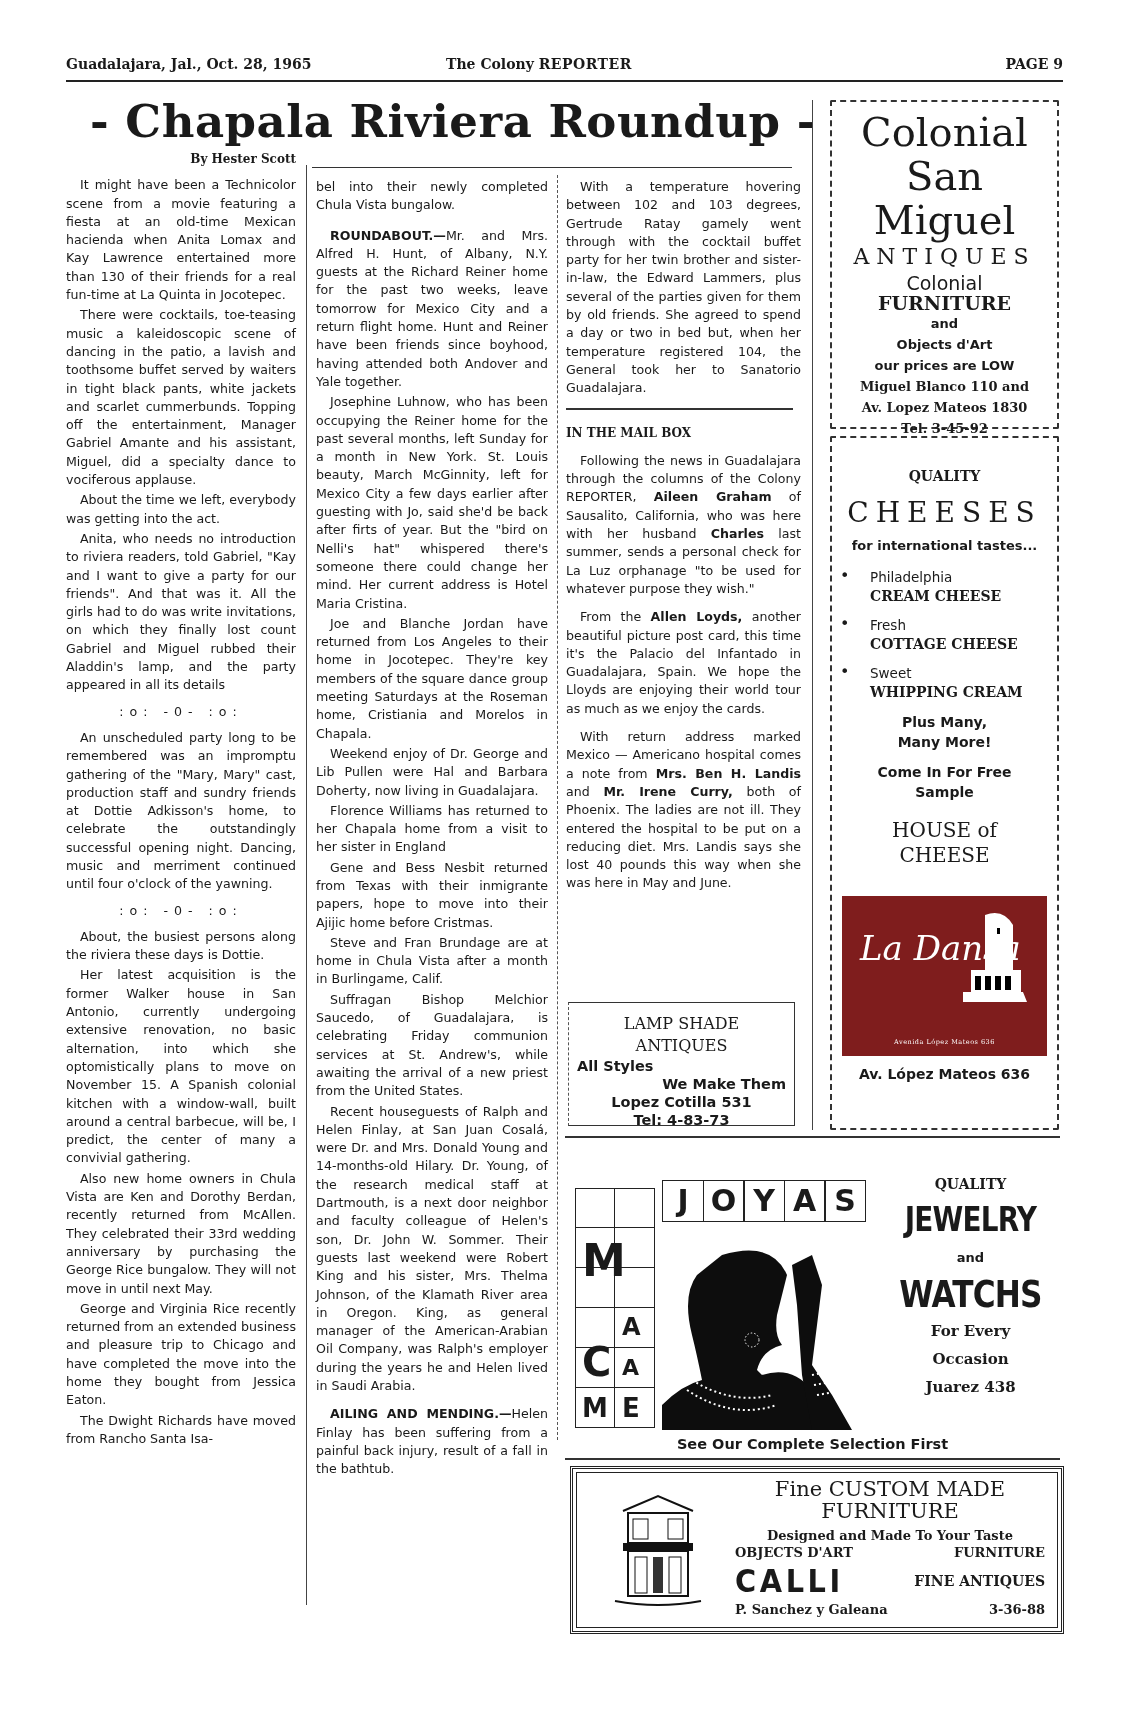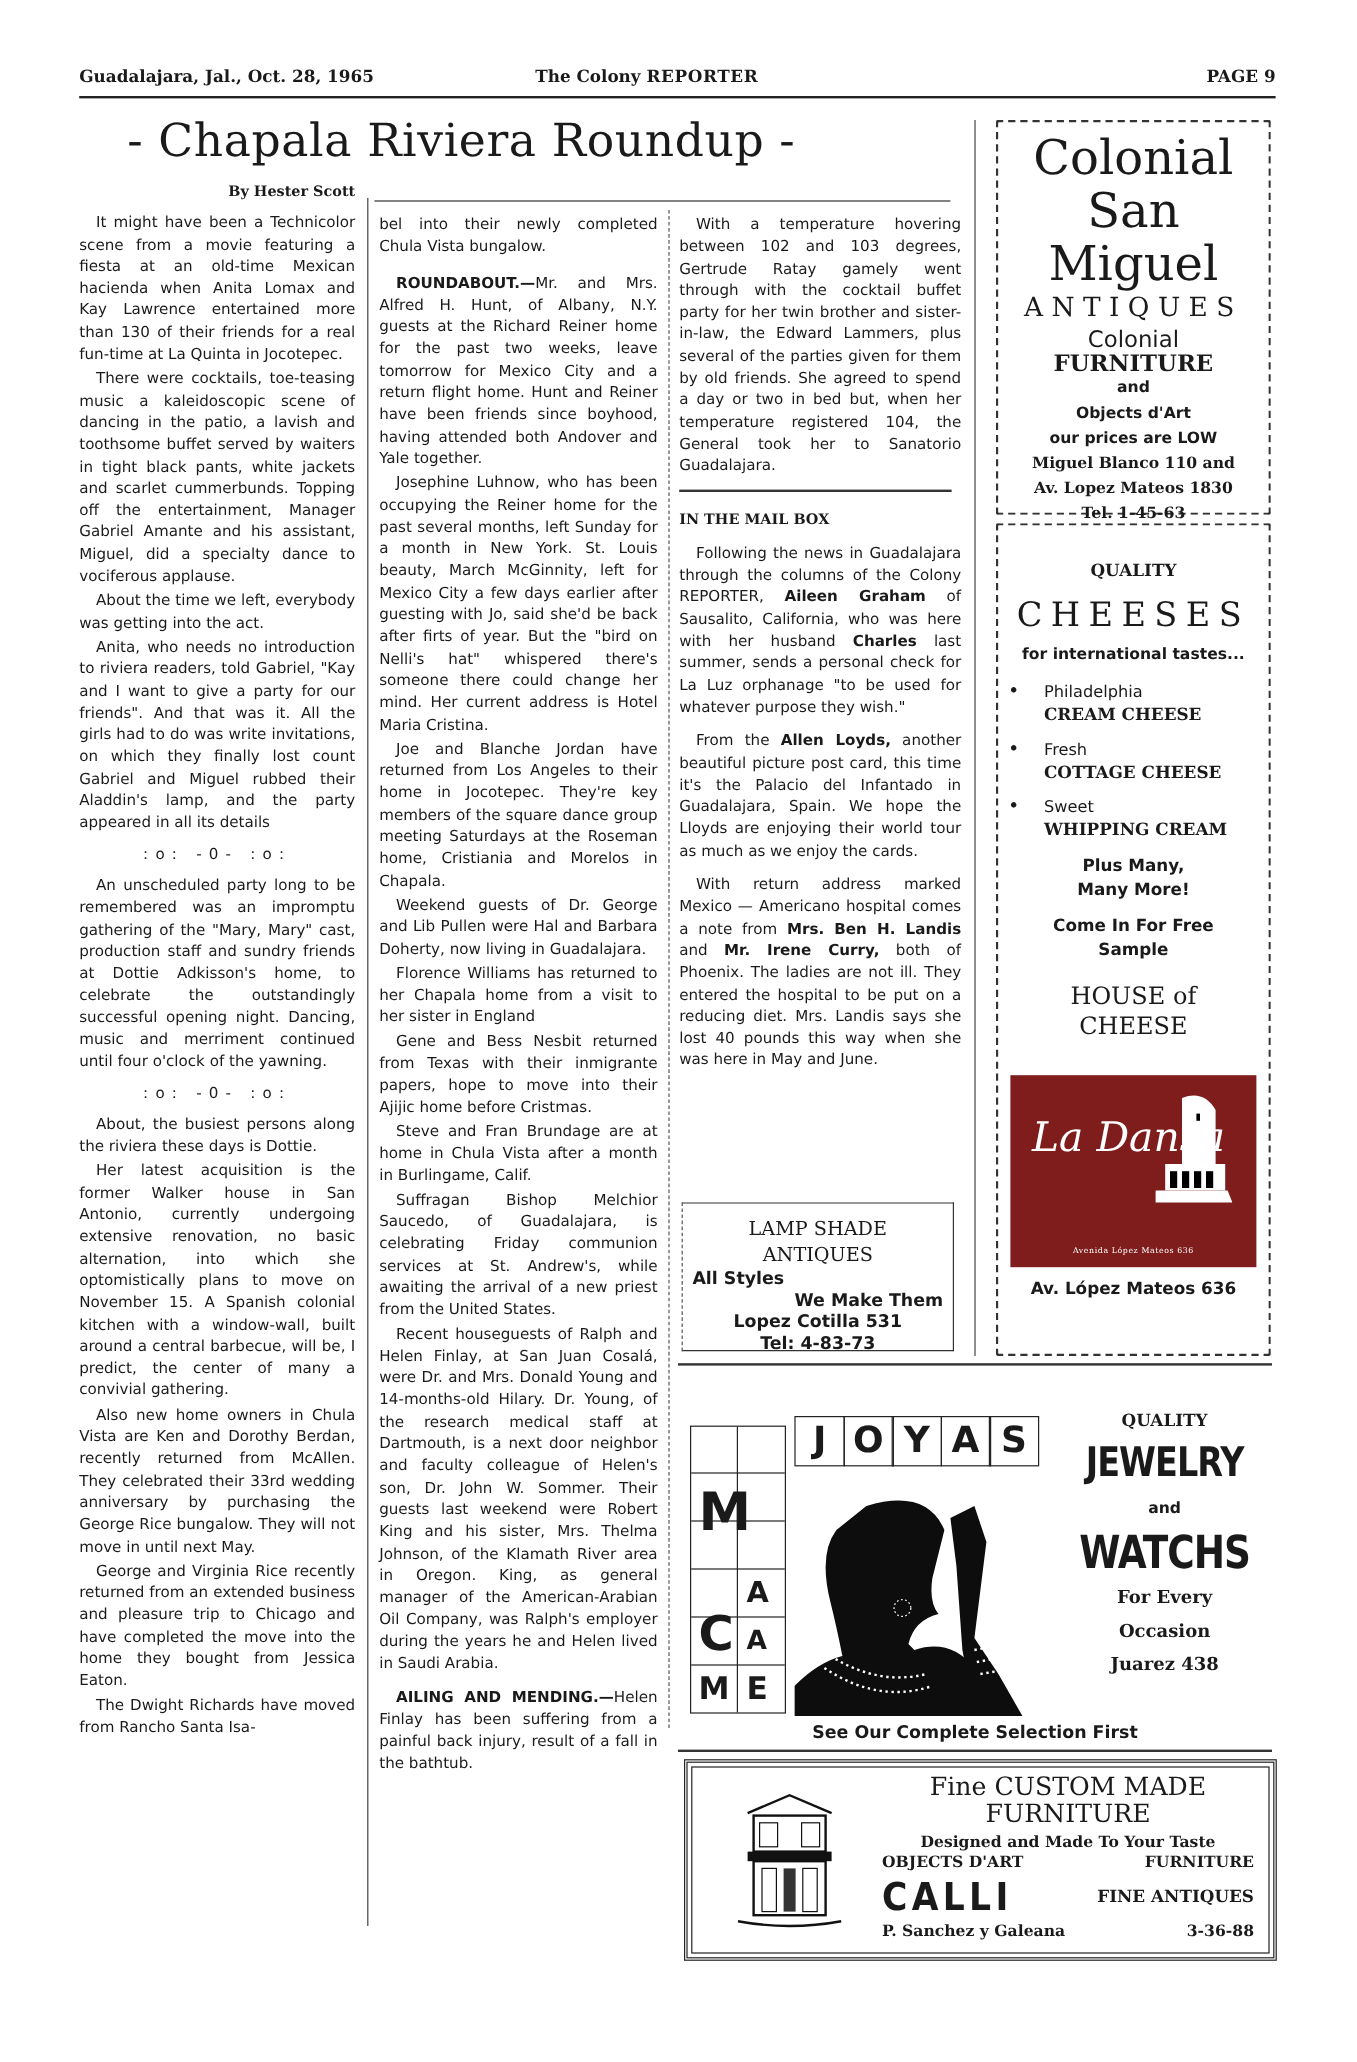--- a/index.html
+++ b/index.html
@@ -4,21 +4,21 @@
 <style>
   html, body { margin:0; padding:0; background:#ffffff; }
   body { width:1131px; height:1718px; position:relative; overflow:hidden; color:#1a1a1a; font-family:"DejaVu Sans", sans-serif; }
   .abs { position:absolute; }
   .header { left:66px; top:56px; width:997px; height:22px; font-family:"DejaVu Serif", serif; font-size:14px; font-weight:bold; }
   .header .left { position:absolute; left:0; top:0; }
   .header .center { position:absolute; left:380px; top:0; }
   .header .center b { font-weight:900; letter-spacing:0.5px; }
   .header .right { position:absolute; right:0; top:0; }
   .header-rule { left:66px; top:80px; width:997px; height:0; border-top:2px solid #222; }
-  .headline { left:90px; top:95px; width:660px; font-family:"DejaVu Serif", serif; font-weight:400; font-size:38px; letter-spacing:0.5px; white-space:nowrap;margin-left:16px; }
+  .headline { left:90px; top:95px; width:660px; font-family:"DejaVu Serif", serif; font-weight:700; font-size:45px; letter-spacing:0.5px; white-space:nowrap; }
   .headline-rule { left:312px; top:167px; width:480px; border-top:1.5px solid #333; }
   .col { font-family:"DejaVu Sans", sans-serif; font-size:12.6px; line-height:18.3px; text-align:justify; }
   .col p { margin:0 0 2px 0; text-indent:14px; }
   .col .byline { text-align:right; font-weight:bold; text-indent:0; margin:0 0 8px 0; font-size:12px; font-family:"DejaVu Serif", serif; }
   .col .sep { text-align:center; text-indent:0; margin:8px 0; letter-spacing:6px; }
   .col b { font-weight:bold; }
   .col .sub { font-weight:bold; text-indent:0; font-family:"DejaVu Serif", serif; font-size:12px; margin:14px 0 10px 0; }
   .col1 { left:66px; top:150px; width:230px; }
   .col2 { left:316px; top:178px; width:232px; }
   .col3 { left:566px; top:178px; width:235px; }
@@ -107,21 +107,21 @@
   <p>Also new home owners in Chula Vista are Ken and Dorothy Berdan, recently returned from McAllen. They celebrated their 33rd wedding anniversary by purchasing the George Rice bungalow. They will not move in until next May.</p>
   <p>George and Virginia Rice recently returned from an extended business and pleasure trip to Chicago and have completed the move into the home they bought from Jessica Eaton.</p>
   <p>The Dwight Richards have moved from Rancho Santa Isa-</p>
 </div>
 
 <div class="abs col col2">
   <p style="text-indent:0">bel into their newly completed Chula Vista bungalow.</p>
   <p style="margin-top:12px"><b>ROUNDABOUT.—</b><span>Mr. and Mrs. Alfred H. Hunt, of Albany, N.Y. guests at the Richard Reiner home for the past two weeks, leave tomorrow for Mexico City and a return flight home. Hunt and Reiner have been friends since boyhood, having attended both Andover and Yale together.</span></p>
   <p>Josephine Luhnow, who has been occupying the Reiner home for the past several months, left Sunday for a month in New York. St. Louis beauty, March McGinnity, left for Mexico City a few days earlier after guesting with Jo, said she'd be back after firts of year. But the "bird on Nelli's hat" whispered there's someone there could change her mind. Her current address is Hotel Maria Cristina.</p>
   <p>Joe and Blanche Jordan have returned from Los Angeles to their home in Jocotepec. They're key members of the square dance group meeting Saturdays at the Roseman home, Cristiania and Morelos in Chapala.</p>
-  <p>Weekend guests of Dr. George and Lib Pullen were Hal and Barbara Doherty, now living in Guadalajara.</p>
+  <p>Weekend enjoy of Dr. George and Lib Pullen were Hal and Barbara Doherty, now living in Guadalajara.</p>
   <p>Florence Williams has returned to her Chapala home from a visit to her sister in England</p>
   <p>Gene and Bess Nesbit returned from Texas with their inmigrante papers, hope to move into their Ajijic home before Cristmas.</p>
   <p>Steve and Fran Brundage are at home in Chula Vista after a month in Burlingame, Calif.</p>
   <p>Suffragan Bishop Melchior Saucedo, of Guadalajara, is celebrating Friday communion services at St. Andrew's, while awaiting the arrival of a new priest from the United States.</p>
   <p>Recent houseguests of Ralph and Helen Finlay, at San Juan Cosalá, were Dr. and Mrs. Donald Young and 14-months-old Hilary. Dr. Young, of the research medical staff at Dartmouth, is a next door neighbor and faculty colleague of Helen's son, Dr. John W. Sommer. Their guests last weekend were Robert King and his sister, Mrs. Thelma Johnson, of the Klamath River area in Oregon. King, as general manager of the American-Arabian Oil Company, was Ralph's employer during the years he and Helen lived in Saudi Arabia.</p>
   <p style="margin-top:10px"><b>AILING AND MENDING.—</b><span>Helen Finlay has been suffering from a painful back injury, result of a fall in the bathtub.</span></p>
 </div>
 
 <div class="abs col col3">
   <p>With a temperature hovering between 102 and 103 degrees, Gertrude Ratay gamely went through with the cocktail buffet party for her twin brother and sister-in-law, the Edward Lammers, plus several of the parties given for them by old friends. She agreed to spend a day or two in bed but, when her temperature registered 104, the General took her to Sanatorio Guadalajara.</p>
@@ -136,21 +136,21 @@
   <div class="l1">Colonial</div>
   <div class="l2">San Miguel</div>
   <div class="l3">ANTIQUES</div>
   <div class="l4">Colonial</div>
   <div class="l5">FURNITURE</div>
   <div class="small">and</div>
   <div class="small">Objects d'Art</div>
   <div class="small">our prices are LOW</div>
   <div class="small" style="font-family:'DejaVu Serif',serif">Miguel Blanco 110 and</div>
   <div class="small" style="font-family:'DejaVu Serif',serif">Av. Lopez Mateos 1830</div>
-  <div class="small" style="font-family:'DejaVu Serif',serif">Tel. 1-45-63</div>
+  <div class="small" style="font-family:'DejaVu Serif',serif">Tel. 3-45-92</div>
 </div>
 
 <div class="abs ad ad2 wavy">
   <div class="q">QUALITY</div>
   <div class="ch">CHEESES</div>
   <div class="ft">for international tastes...</div>
   <ul>
     <li><span>Philadelphia</span><br><span class="cap">CREAM CHEESE</span></li>
     <li><span>Fresh</span><br><span class="cap">COTTAGE CHEESE</span></li>
     <li><span>Sweet</span><br><span class="cap">WHIPPING CREAM</span></li>

